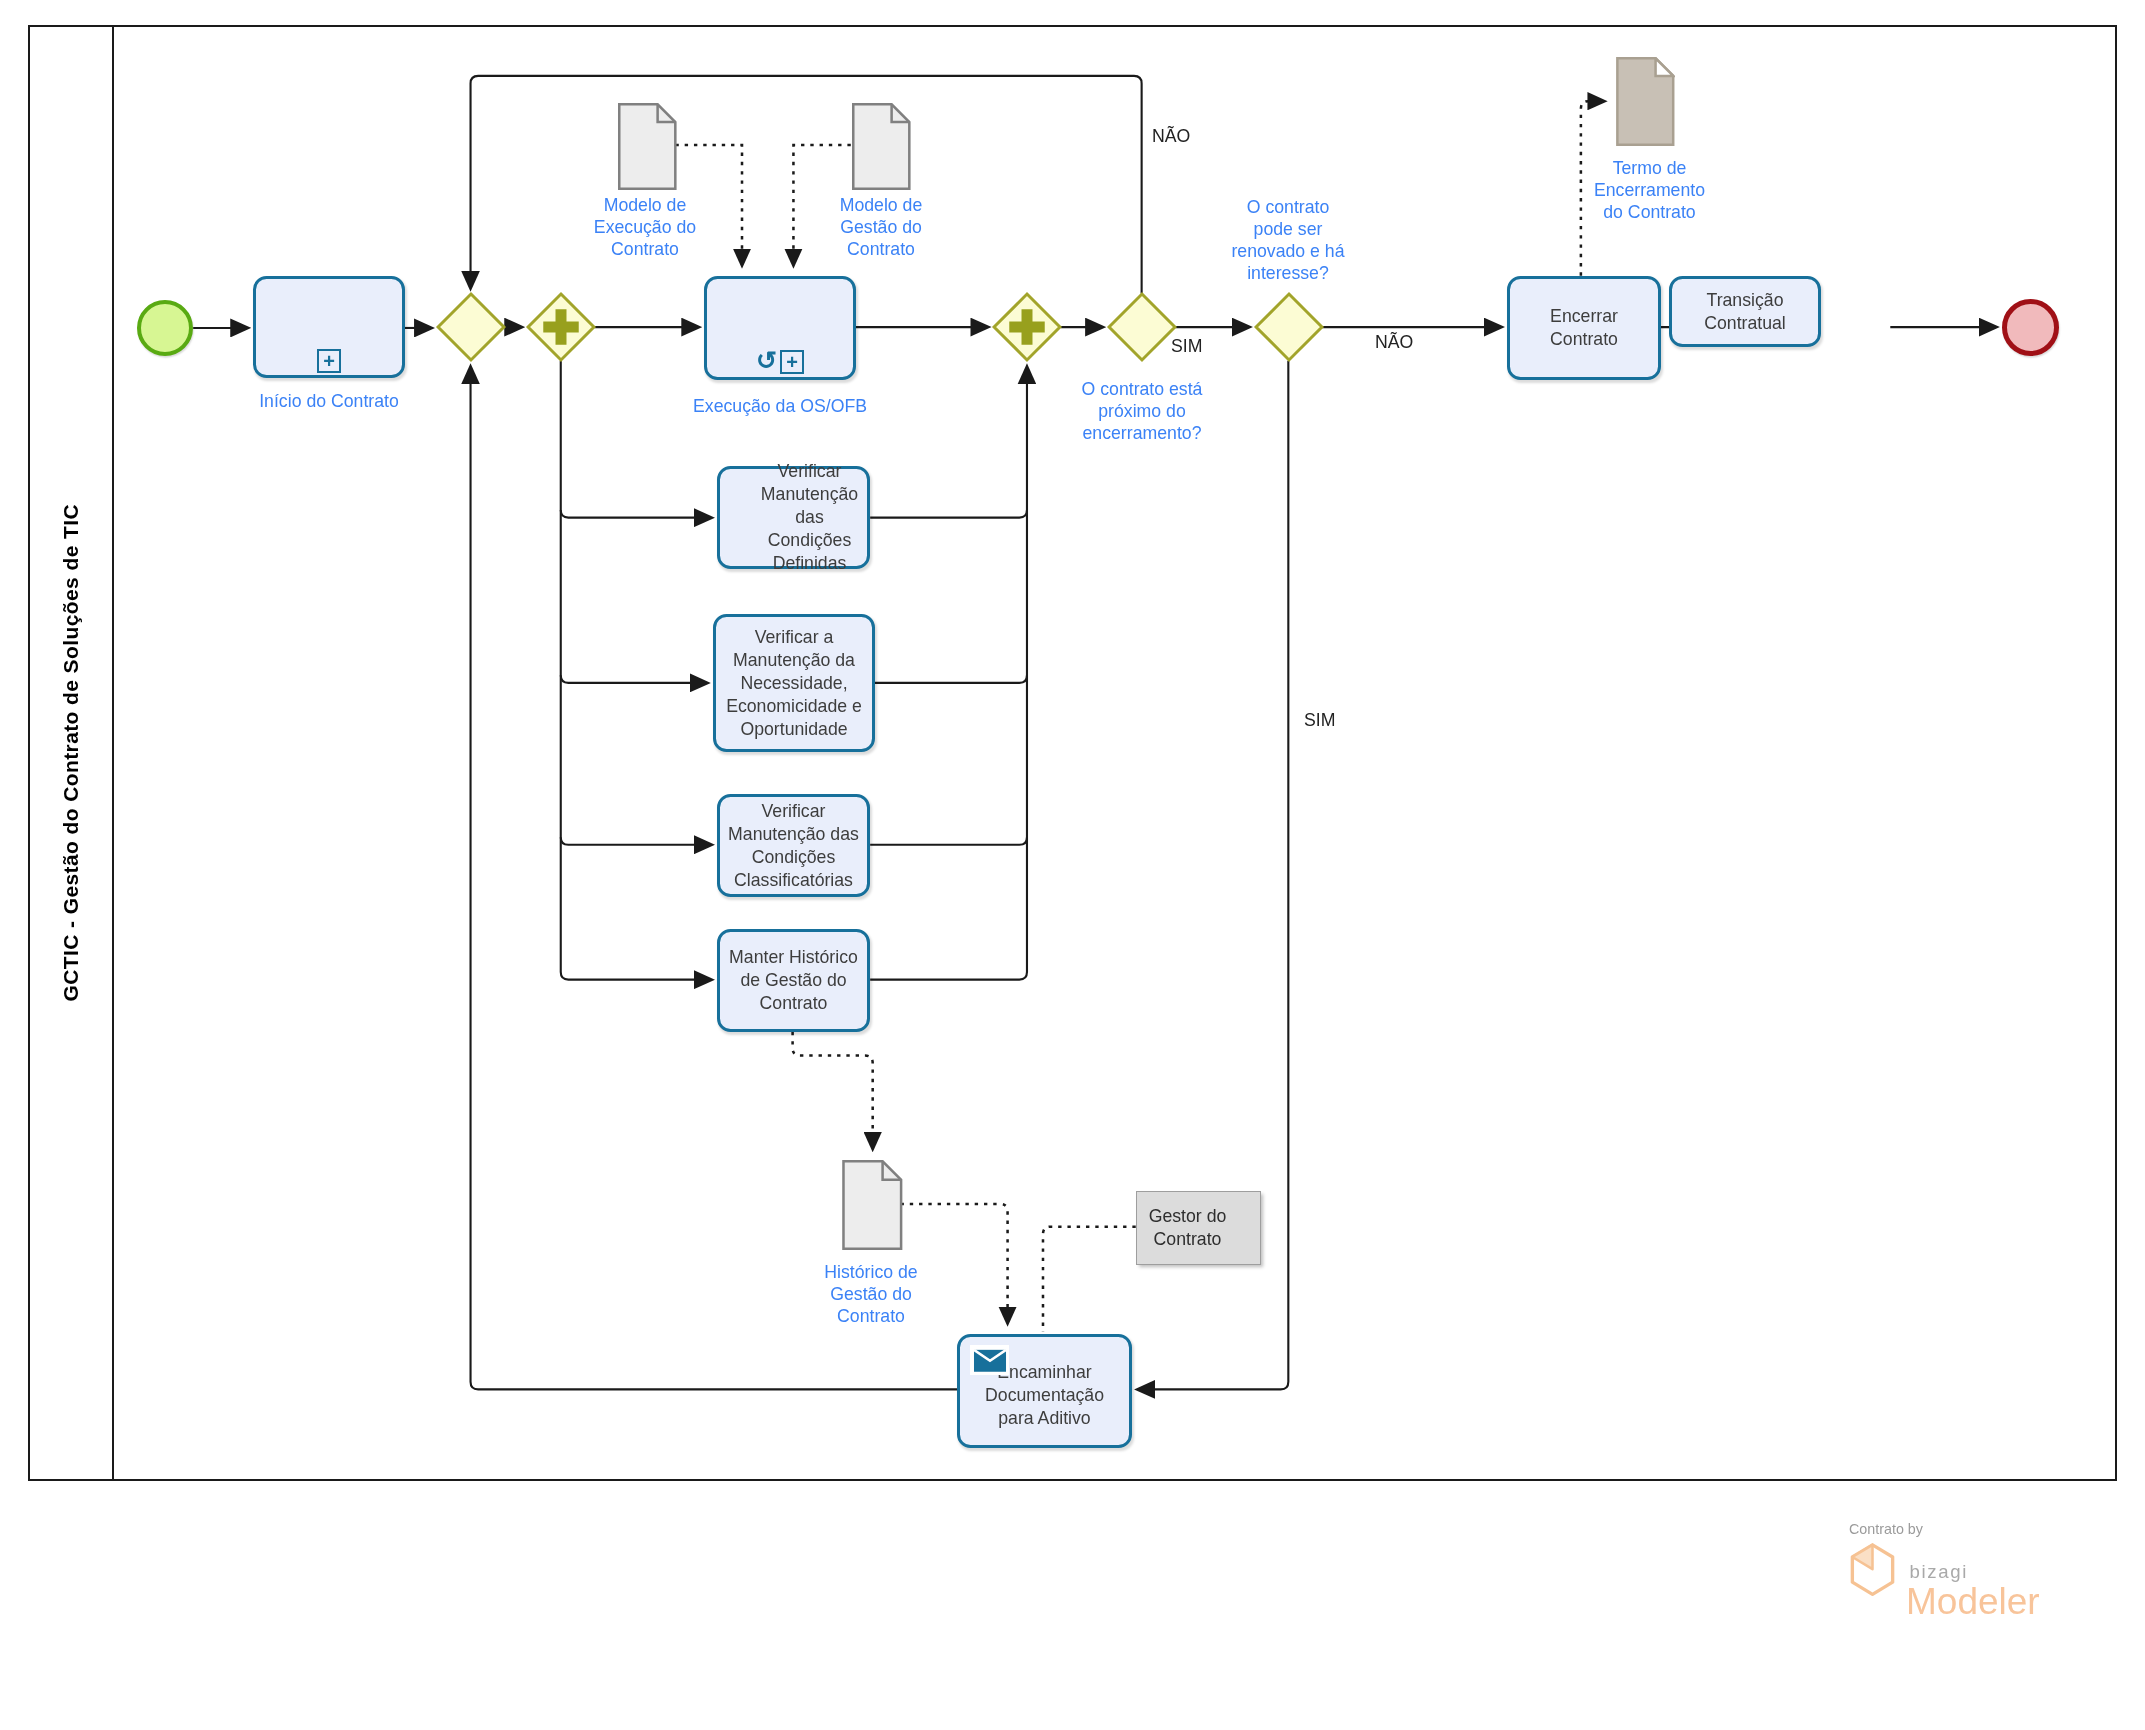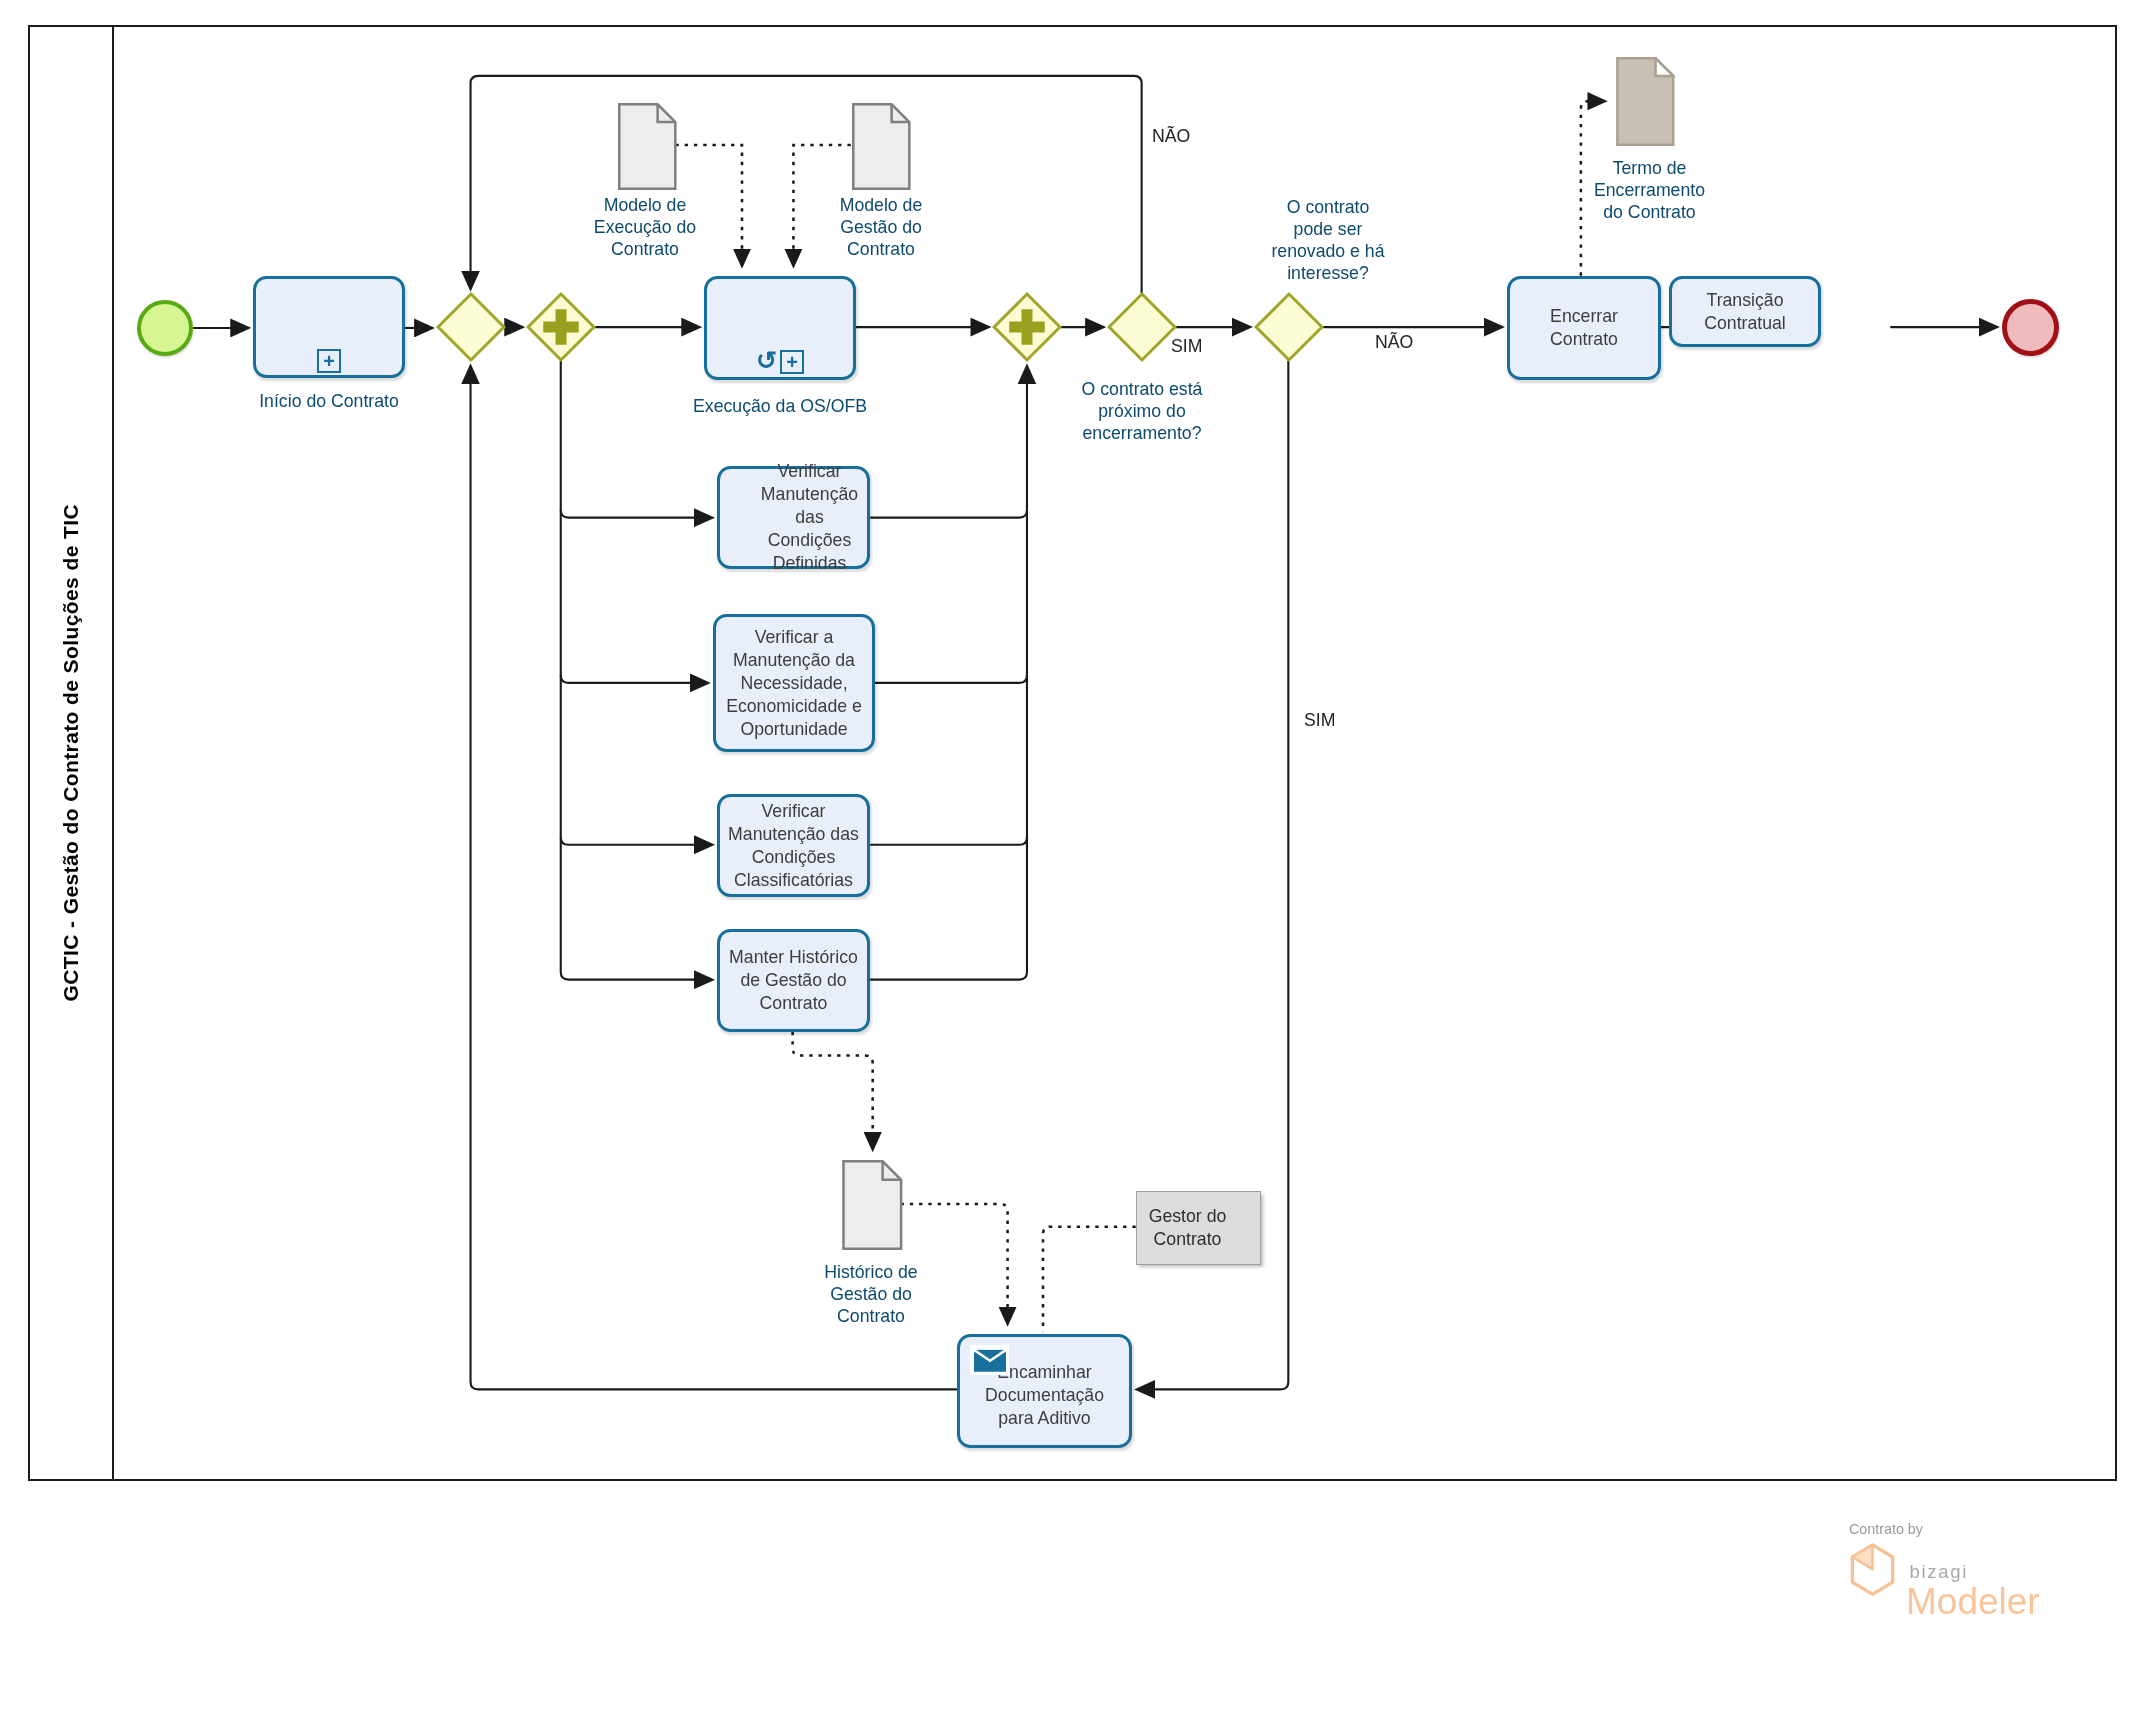--- a/index.html
+++ b/index.html
@@ -15,21 +15,21 @@
   #edges{position:absolute;left:0;top:0;z-index:1;}
 
   
   .node{position:absolute;z-index:2;box-sizing:border-box;}
   .task{background:#e9eefb;border:3.4px solid #17709b;border-radius:13.5px;display:flex;align-items:center;justify-content:center;text-align:center;box-shadow:1.7px 2.5px 2.5px rgba(0,0,0,.14);}
   .task .tlabel{font-size:17.7px;line-height:1.3;color:#3d3d3d;}
   .event{border-radius:50%;box-sizing:border-box;}
   .start{background:#d7f693;border:4.2px solid #59aa12;box-shadow:0.8px 1.7px 1.7px rgba(0,0,0,.15);}
   .end{background:#f1babc;border:5px solid #a01016;box-shadow:0.8px 1.7px 1.7px rgba(0,0,0,.15);}
   .gw{width:76px;height:76px;}
-  .ext-label{position:absolute;z-index:3;font-size:17.7px;line-height:1.25;color:#0c4a6e;text-align:center;}
+  .ext-label{position:absolute;z-index:3;font-size:17.7px;line-height:1.25;color:#3b82f6;text-align:center;}
   .edge-label{position:absolute;z-index:3;font-size:17.7px;color:#222;}
   .marker-row{position:absolute;left:0;right:0;bottom:2.5px;display:flex;align-items:center;justify-content:center;gap:3.4px;}
   .sub-marker{width:23.6px;height:23.6px;border:2.5px solid #17709b;background:#e9eefb;box-sizing:border-box;display:flex;align-items:center;justify-content:center;font-size:20px;font-weight:bold;color:#17709b;line-height:1;}
   .loop-glyph{font-size:25px;font-weight:bold;color:#17709b;line-height:1;transform:translateY(-1.7px);}
   .doc-label-wrap{line-height:1.25;}
   .gestor{background:#dcdcdc;border:0.8px solid #9e9e9e;box-shadow:3.4px 3.4px 3.4px rgba(0,0,0,.25);display:flex;align-items:center;text-align:center;font-size:17.7px;color:#2e2e2e;line-height:1.3;}
   .envelope{position:absolute;left:10px;top:8.4px;width:39px;height:30px;background:#fff;display:flex;align-items:center;justify-content:center;}
 
   
   .footer{position:absolute;left:1849px;top:1521px;z-index:3;}
@@ -171,21 +171,21 @@
       <polygon points="45,6 84,45 45,84 6,45" fill="#fcfcd4" stroke="#a2a42a" stroke-width="3.5"></polygon>
     </svg>
   </div>
   <div class="node gw" style="left:1251px;top:289px;">
     <svg width="76" height="76" viewBox="0 0 90 90">
       <polygon points="45,6 84,45 45,84 6,45" fill="#fcfcd4" stroke="#a2a42a" stroke-width="3.5"></polygon>
     </svg>
   </div>
 
   <div class="ext-label" style="left:1064px;top:378px;width:156px;">O contrato está próximo do encerramento?</div>
-  <div class="ext-label" style="left:1225px;top:196px;width:126px;margin-left:40px;">O contrato pode ser renovado e há interesse?</div>
+  <div class="ext-label" style="left:1225px;top:196px;width:126px;">O contrato pode ser renovado e há interesse?</div>
 
   <div class="edge-label" style="left:1152px;top:126px;">NÃO</div>
   <div class="edge-label" style="left:1171px;top:336px;">SIM</div>
   <div class="edge-label" style="left:1375px;top:332px;">NÃO</div>
   <div class="edge-label" style="left:1304px;top:710px;">SIM</div>
 
   <div class="node" style="left:618px;top:103px;">
     <svg width="59" height="87" viewBox="0 0 70 103">
       <path d="M1.5 1.5 H47 L68 22.5 V101.5 H1.5 Z" fill="#ededed" stroke="#808080" stroke-width="3"></path>
       <path d="M47 1.5 V22.5 H68" fill="none" stroke="#808080" stroke-width="3"></path>

